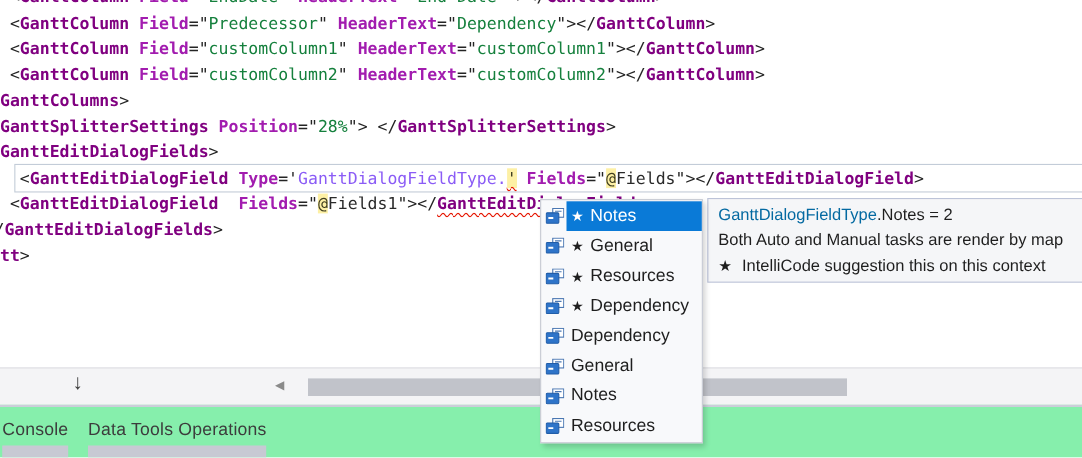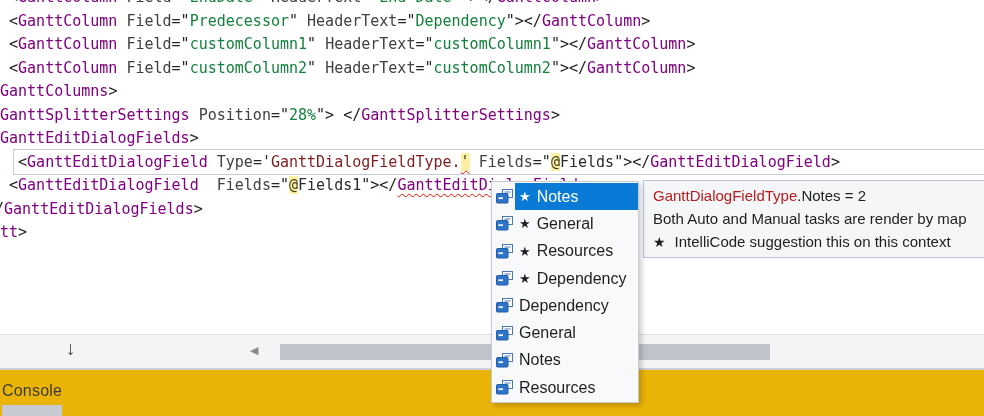--- a/index.html
+++ b/index.html
@@ -5,53 +5,53 @@
   html,body{margin:0;padding:0}
   body{width:984px;height:416px;overflow:hidden;background:#fff;font-family:"Liberation Sans",sans-serif;position:relative}
   .screen{position:absolute;inset:0}
 
   
   .editor{position:absolute;left:0;top:0;width:984px;height:334px;background:#fff;overflow:hidden}
   .code{position:absolute;top:-14px;left:0;font:15px/23.5px "DejaVu Sans Mono",monospace;white-space:pre;color:#242424}
   .cl{height:23.5px}
   .cl.shift{margin-left:-5px}
   .d{color:#242424}
-  .tag{color:#800080;font-weight:normal}
-  .attr{color:#404040;font-weight:normal}
+  .tag{color:#800080;font-weight:bold}
+  .attr{color:#a21caf;font-weight:bold}
   .val{color:#15803d}
-  .cs{color:#7f1d1d}
+  .cs{color:#8b5cf6}
   .plain{color:#2a2a2a}
   .hly{background:#fdf0a5;color:#403e20}
   .sq{text-decoration:underline wavy #e51400 1px;text-underline-offset:3px;text-decoration-skip-ink:none}
   .current-line-box{position:absolute;left:13px;top:149px;width:975px;height:24px;border:1px solid #c3ccd8;pointer-events:none}
 
   
   .hscroll{position:absolute;left:0;top:334px;width:984px;height:34px;background:#f4f4f6;border-top:1px solid #dddde2;box-sizing:border-box}
   .darrow{position:absolute;left:66px;top:3px;font-size:19px;color:#3f3f3f}
   .larrow{position:absolute;left:250px;top:9px;font-size:11px;color:#8a8a8a}
   .hthumb{position:absolute;left:280px;top:9px;width:490px;height:16px;background:#c1c3ca}
 
   
-  .bottom-panel{position:absolute;left:0;top:368px;width:984px;height:48px;background:#eab308;border-top:2px solid #ccceda;box-sizing:border-box}
+  .bottom-panel{position:absolute;left:0;top:368px;width:984px;height:48px;background:#86efac;border-top:2px solid #ccceda;box-sizing:border-box}
   .tabs{display:flex;gap:18px;height:100%;padding-left:2px}
   .tab{display:flex;flex-direction:column;justify-content:space-between}
   .tab-label{font-size:16px;letter-spacing:.2px;color:#3c3c3c;padding-top:12px;white-space:nowrap}
   .tab-bar{height:11px;background:#c7c9d3}
 
   
   .completion{position:absolute;left:491px;top:181px;width:146px;background:#f8f9fb;border:1px solid #c6c9d2;box-shadow:3px 3px 5px rgba(0,0,0,.18);padding:1px 0;z-index:5}
   .crow{display:flex;align-items:center;height:27.3px;padding-left:4px}
   .crow svg{flex:0 0 auto;display:block}
   .sel-area{display:flex;align-items:center;flex:1;height:100%;margin-left:2px;padding-left:4px;color:#1e1e1e;font-size:16px;white-space:nowrap}
   .crow.sel .sel-area{background:#0a7ad7;color:#fff}
   .star{margin-right:6px;font-size:13px}
 
   
   .tooltip{position:absolute;left:643px;top:180px;width:346px;background:#f5f6f8;border:1px solid #bcc3d8;padding:3px 9px;z-index:4;font-size:15px;color:#1e1e1e;line-height:23px;white-space:nowrap;overflow:hidden}
-  .teal{color:#b91c1c}
+  .teal{color:#0369a1}
   .tt-star{margin-right:9px;font-size:14px}
 </style>
 </head>
 <body>
 
 <div class="screen">
 
   <div class="editor">
     <div class="current-line-box"></div>
     <div class="code"><div class="cl"><span class="d"> &lt;</span><span class="tag">GanttColumn</span><span class="d"> </span><span class="attr">Field</span><span class="d">="</span><span class="val">EndDate</span><span class="d">" </span><span class="attr">HeaderText</span><span class="d">="</span><span class="val">End Date</span><span class="d">" &gt;&lt;/</span><span class="tag">GanttColumn</span><span class="d">&gt;</span></div><div class="cl"><span class="d"> &lt;</span><span class="tag">GanttColumn</span><span class="d"> </span><span class="attr">Field</span><span class="d">="</span><span class="val">Predecessor</span><span class="d">" </span><span class="attr">HeaderText</span><span class="d">="</span><span class="val">Dependency</span><span class="d">"&gt;&lt;/</span><span class="tag">GanttColumn</span><span class="d">&gt;</span></div><div class="cl"><span class="d"> &lt;</span><span class="tag">GanttColumn</span><span class="d"> </span><span class="attr">Field</span><span class="d">="</span><span class="val">customColumn1</span><span class="d">" </span><span class="attr">HeaderText</span><span class="d">="</span><span class="val">customColumn1</span><span class="d">"&gt;&lt;/</span><span class="tag">GanttColumn</span><span class="d">&gt;</span></div><div class="cl"><span class="d"> &lt;</span><span class="tag">GanttColumn</span><span class="d"> </span><span class="attr">Field</span><span class="d">="</span><span class="val">customColumn2</span><span class="d">" </span><span class="attr">HeaderText</span><span class="d">="</span><span class="val">customColumn2</span><span class="d">"&gt;&lt;/</span><span class="tag">GanttColumn</span><span class="d">&gt;</span></div><div class="cl"><span class="tag">GanttColumns</span><span class="d">&gt;</span></div><div class="cl"><span class="tag">GanttSplitterSettings</span><span class="d"> </span><span class="attr">Position</span><span class="d">="</span><span class="val">28%</span><span class="d">"&gt; &lt;/</span><span class="tag">GanttSplitterSettings</span><span class="d">&gt;</span></div><div class="cl"><span class="tag">GanttEditDialogFields</span><span class="d">&gt;</span></div><div class="cl"><span class="d">  &lt;</span><span class="tag">GanttEditDialogField</span><span class="d"> </span><span class="attr">Type</span><span class="d">='</span><span class="cs">GanttDialogFieldType.</span><span class="hly sq">'</span><span class="d"> </span><span class="attr">Fields</span><span class="d">="</span><span class="hly">@</span><span class="plain">Fields</span><span class="d">"&gt;&lt;/</span><span class="tag">GanttEditDialogField</span><span class="d">&gt;</span></div><div class="cl"><span class="d"> &lt;</span><span class="tag">GanttEditDialogField</span><span class="d">  </span><span class="attr">Fields</span><span class="d">="</span><span class="hly">@</span><span class="plain">Fields1</span><span class="d">"&gt;&lt;/</span><span class="tag sq">GanttEditDialogField</span><span class="d">&gt;</span></div><div class="cl shift"><span class="d">/</span><span class="tag">GanttEditDialogFields</span><span class="d">&gt;</span></div><div class="cl"><span class="tag">tt</span><span class="d">&gt;</span></div></div>
@@ -60,20 +60,24 @@
   <div class="hscroll">
     <span class="darrow">↓</span>
     <span class="larrow">◀</span>
     <div class="hthumb"></div>
   </div>
 
   <div class="bottom-panel">
     <div class="tabs">
         <div class="tab">
           <span class="tab-label">Console</span>
+          <span class="tab-bar"></span>
+        </div>
+        <div class="tab">
+          <span class="tab-label">Data Tools Operations</span>
           <span class="tab-bar"></span>
         </div>
       </div>
   </div>
 
   <div class="completion">
       <div class="crow sel">
         <svg width="17" height="15" viewBox="0 0 17 15">
           <rect x="6.5" y="0.5" width="10" height="8" fill="#ffffff" stroke="#4a77b2"></rect>
           <line x1="8.5" y1="3" x2="14.5" y2="3" stroke="#4a77b2"></line>

